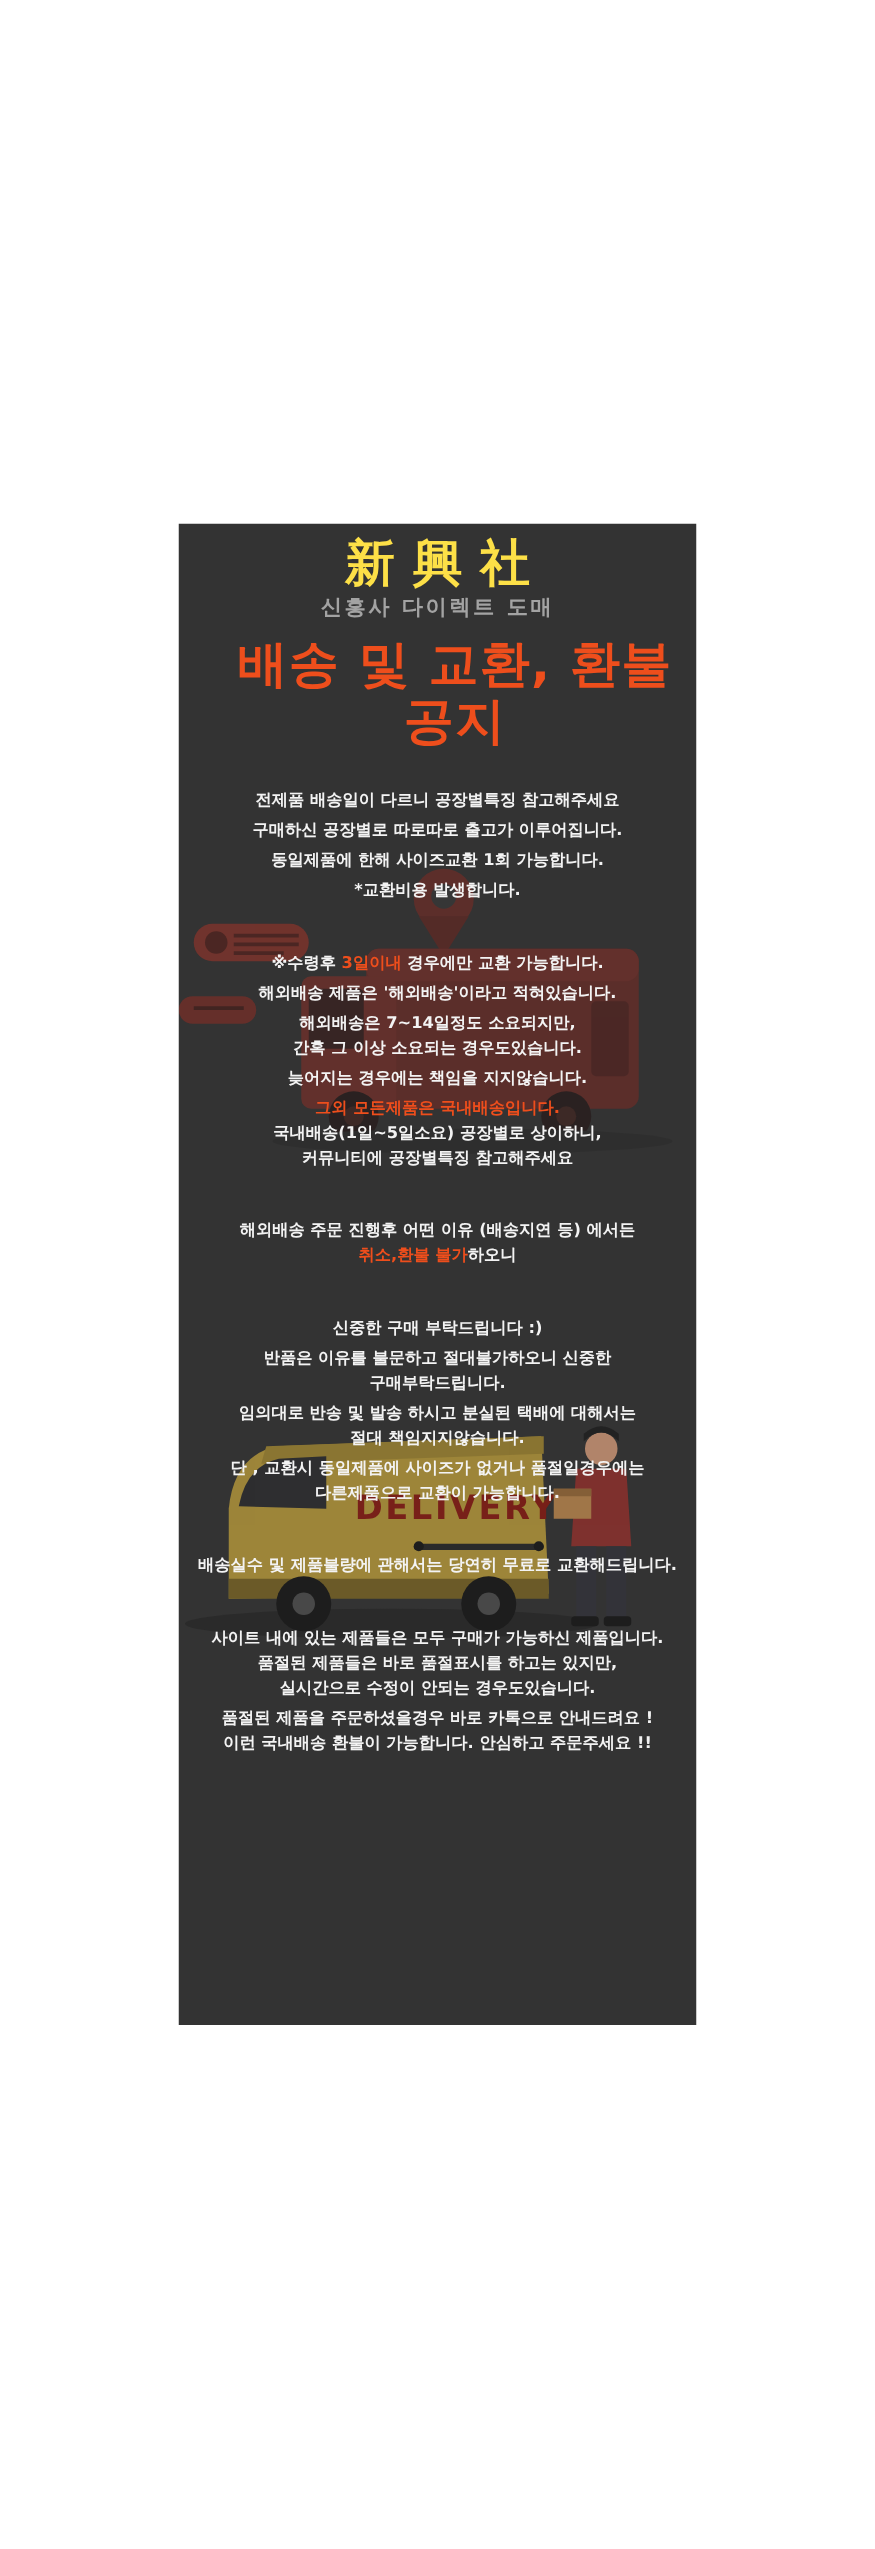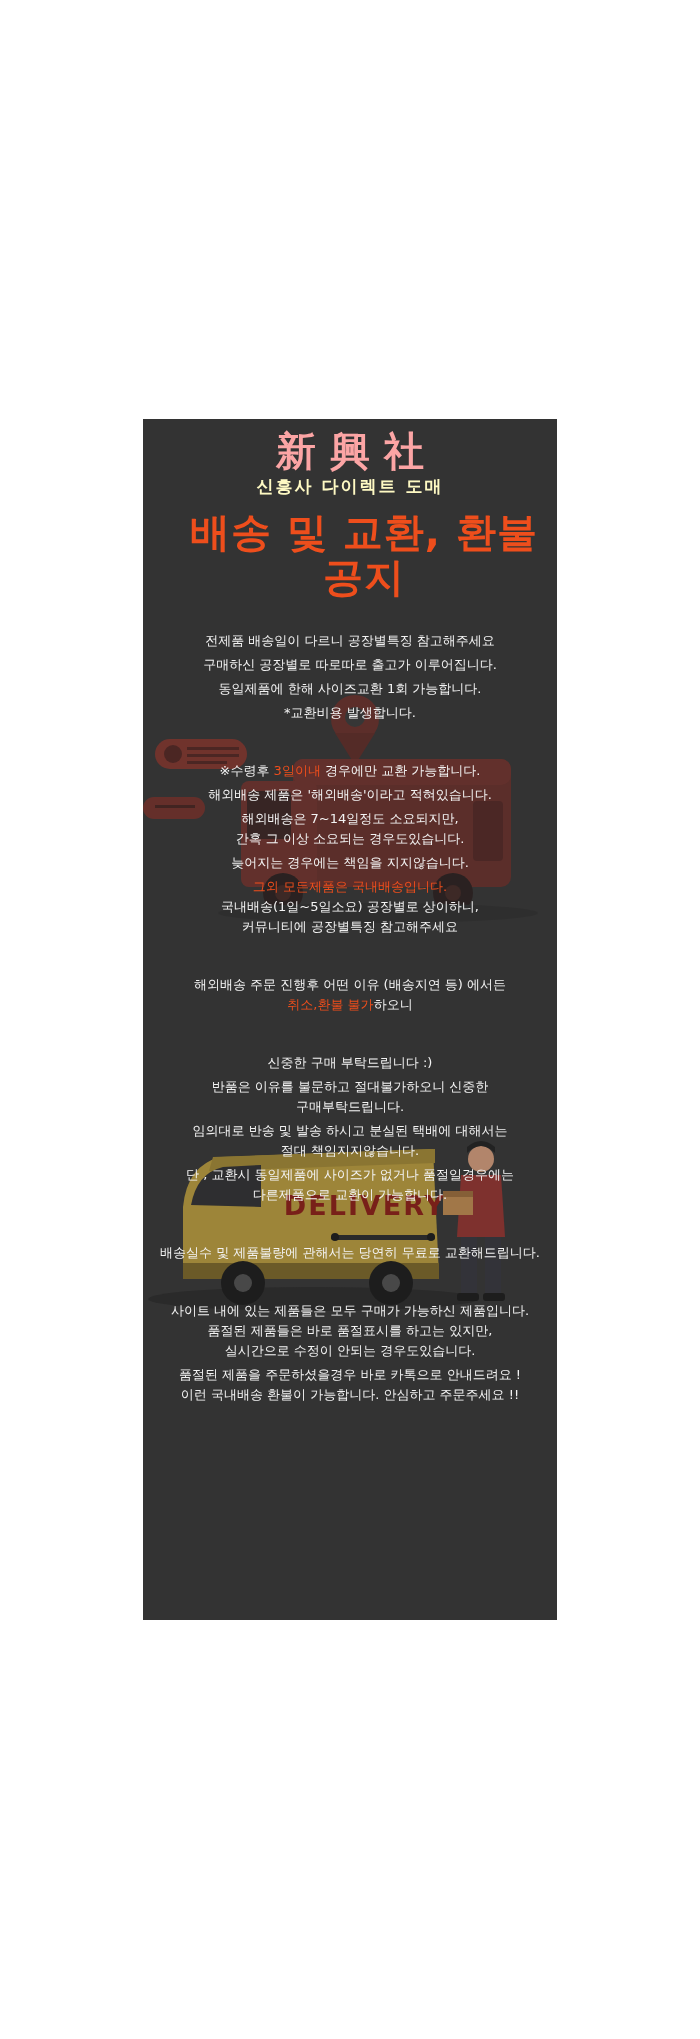--- a/index.html
+++ b/index.html
@@ -15,33 +15,33 @@
   }
   .banner{
     position:absolute;left:143px;top:419px;width:414px;height:1201px;
     background:var(--banner-bg);overflow:hidden;text-align:center;
   }
   .illus{position:absolute;left:0;z-index:1;}
   .illus-top{top:262px;opacity:.55;}
   .illus-mid{top:668px;opacity:.95;}
   .content{position:relative;z-index:2;}
   .logo{
-    margin-top:8px;font-size:40px;line-height:48px;color:#fca5a5;
+    margin-top:8px;font-size:40px;line-height:48px;color:#fde047;
     font-weight:bold;letter-spacing:14px;text-indent:14px;
     font-family:"DejaVu Serif","Liberation Serif",serif;
   }
   .subtitle{
-    font-size:17px;line-height:22px;color:#fef9c3;font-weight:bold;letter-spacing:2px;
+    font-size:17px;line-height:22px;color:#a3a3a3;font-weight:bold;letter-spacing:2px;
   }
   .title{
     margin-top:13px;font-size:40px;line-height:45px;color:var(--accent);
     font-weight:bold;letter-spacing:1px;padding-left:28px;
   }
   .notice-body{margin-top:0;}
-  .para{color:var(--body-text);font-size:13px;font-weight:normal;}
+  .para{color:var(--body-text);font-size:13px;font-weight:bold;}
   .line{display:flex;justify-content:center;white-space:pre;line-height:20px;}
   .space-first{margin-top:31px;}
   .space-md{margin-top:4px;}
   .space-lg{margin-top:38px;text-align:center;}
   .accent{color:var(--accent);}
 </style>
 </head>
 <body>
 
 <div class="banner">

